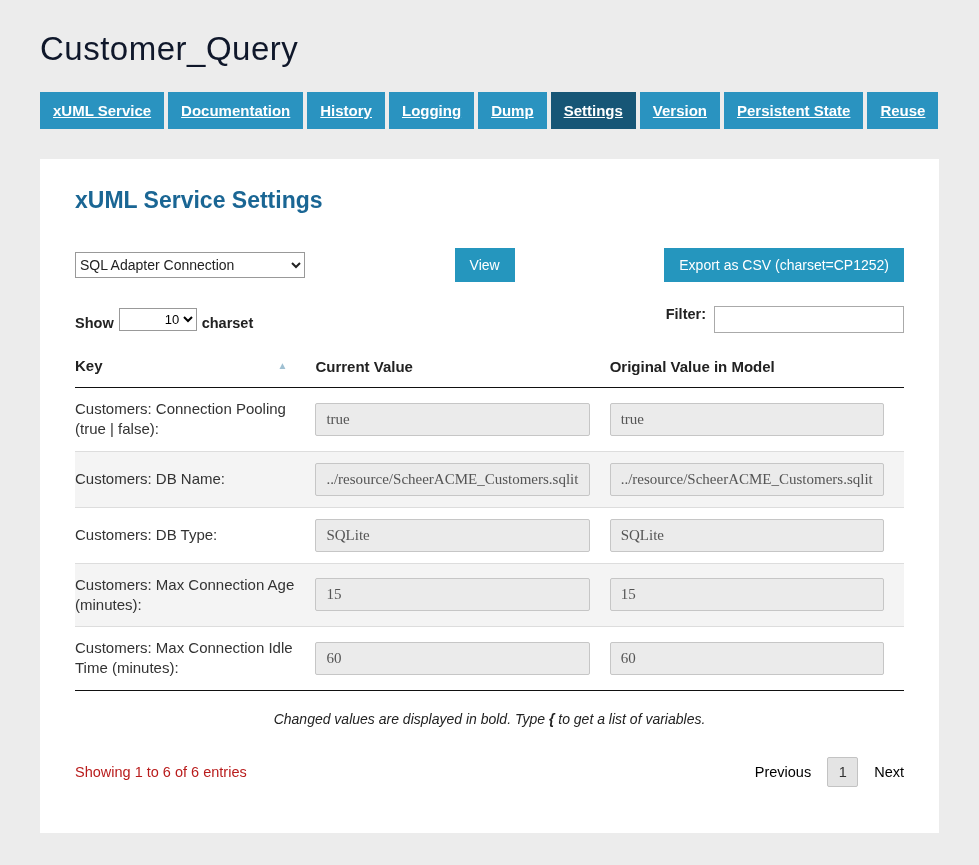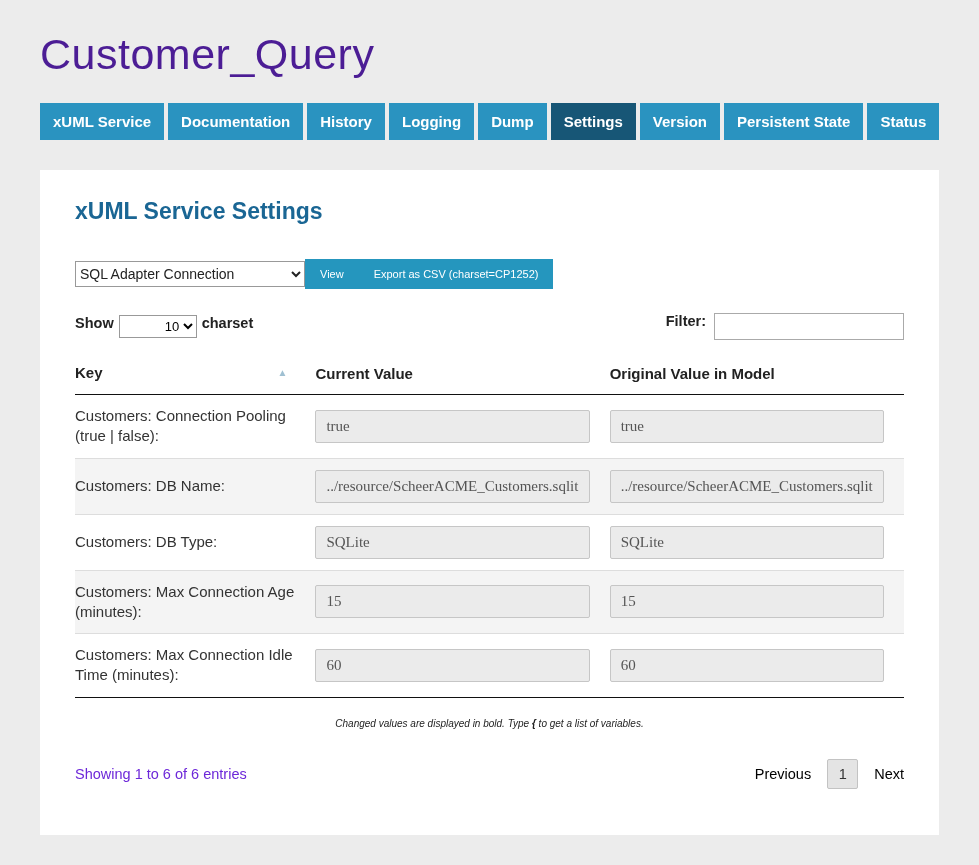--- a/index.html
+++ b/index.html
@@ -5,85 +5,87 @@
   * { box-sizing: border-box; margin: 0; padding: 0; }
   html,body { width: 979px; height: 865px; }
   body {
     background: #ececec;
     font-family: "Liberation Sans", sans-serif;
     color: #333;
   }
   .page { padding: 26px 40px 0 40px; }
 
   .title {
-    font-size: 43px;
+    font-size: 33px;
     font-weight: 400;
-    color: #4c1d95;
+    color: #0f172a;
     margin: 4px 0 24px 0;
     letter-spacing: 0.5px;
   }
 
   .tabs { display: flex; gap: 4px; margin-bottom: 30px; }
   .tab {
     background: #2a93c0;
     color: #ffffff;
     font-size: 15px;
     font-weight: bold;
     padding: 10px 13px;
     cursor: pointer;
     white-space: nowrap;
+    text-decoration: underline;
   }
   .tab.active { background: #175676; }
 
   .card {
     background: #ffffff;
     padding: 28px 35px 30px 35px;
   }
 
   .heading {
     color: #1a6694;
     font-size: 23px;
     font-weight: bold;
     margin-bottom: 34px;
   }
 
   .toolbar {
     display: flex;
-    justify-content: flex-start;
+    justify-content: space-between;
     align-items: stretch;
+    gap: 10px;
     margin-bottom: 24px;
   }
   .toolbar select {
     width: 230px;
     height: 26px;
     align-self: center;
     font-size: 14px;
     font-family: "Liberation Sans", sans-serif;
     border: 1px solid #999;
     background: #fff;
     color: #222;
   }
   .btn-blue {
     background: #2596be;
     color: #fff;
     border: none;
-    font-size: 11px;
+    font-size: 14px;
     font-family: "Liberation Sans", sans-serif;
     padding: 9px 15px;
     cursor: pointer;
   }
 
   .controls-row {
     display: flex;
     justify-content: space-between;
     align-items: center;
     margin-bottom: 14px;
     font-size: 14.5px;
   }
-  .show-entries { font-weight: bold; color: #222; display: flex; align-items: flex-start; }
+  .show-entries { font-weight: bold; color: #222; display: flex; align-items: flex-end; }
   .show-entries select {
     margin: 0 5px;
     height: 23px;
     font-size: 13px;
     font-family: "Liberation Sans", sans-serif;
     border: 1px solid #999;
     background: #fff;
     padding-left: 41px;
   }
   .filter-wrap { display: flex; align-items: flex-start; gap: 8px; }
@@ -139,34 +141,34 @@
     border-radius: 2px;
     color: #555;
     font-size: 15px;
     font-family: Liberation Serif, serif;
     padding: 0 10px;
   }
 
   .note {
     text-align: center;
     font-style: italic;
-    font-size: 10px;
+    font-size: 14px;
     color: #222;
     margin: 20px 0 30px 0;
   }
   .note b { font-weight: bold; }
 
   .footer-row {
     display: flex;
     justify-content: space-between;
     align-items: center;
     font-size: 14.5px;
     margin-bottom: 16px;
   }
-  .showing { color: #6d28d9; }
+  .showing { color: #b91c1c; }
   .pagination { display: flex; align-items: center; gap: 16px; }
   .page-prev, .page-next { color: #000000; cursor: default; text-align: right; }
   .page-num {
     display: inline-block;
     min-width: 31px;
     text-align: center;
     padding: 6px 0;
     background: #e4e4e4;
     border: 1px solid #c3c3c3;
     border-radius: 2px;
@@ -183,21 +185,21 @@
 
   <nav class="tabs">
     <div class="tab">xUML Service</div>
     <div class="tab">Documentation</div>
     <div class="tab">History</div>
     <div class="tab">Logging</div>
     <div class="tab">Dump</div>
     <div class="tab active">Settings</div>
     <div class="tab">Version</div>
     <div class="tab">Persistent State</div>
-    <div class="tab">Status</div>
+    <div class="tab">Reuse</div>
   </nav>
 
   <div class="card">
 
     <h2 class="heading">xUML Service Settings</h2>
 
     <div class="toolbar">
       <select>
         <option>SQL Adapter Connection</option>
       </select>

